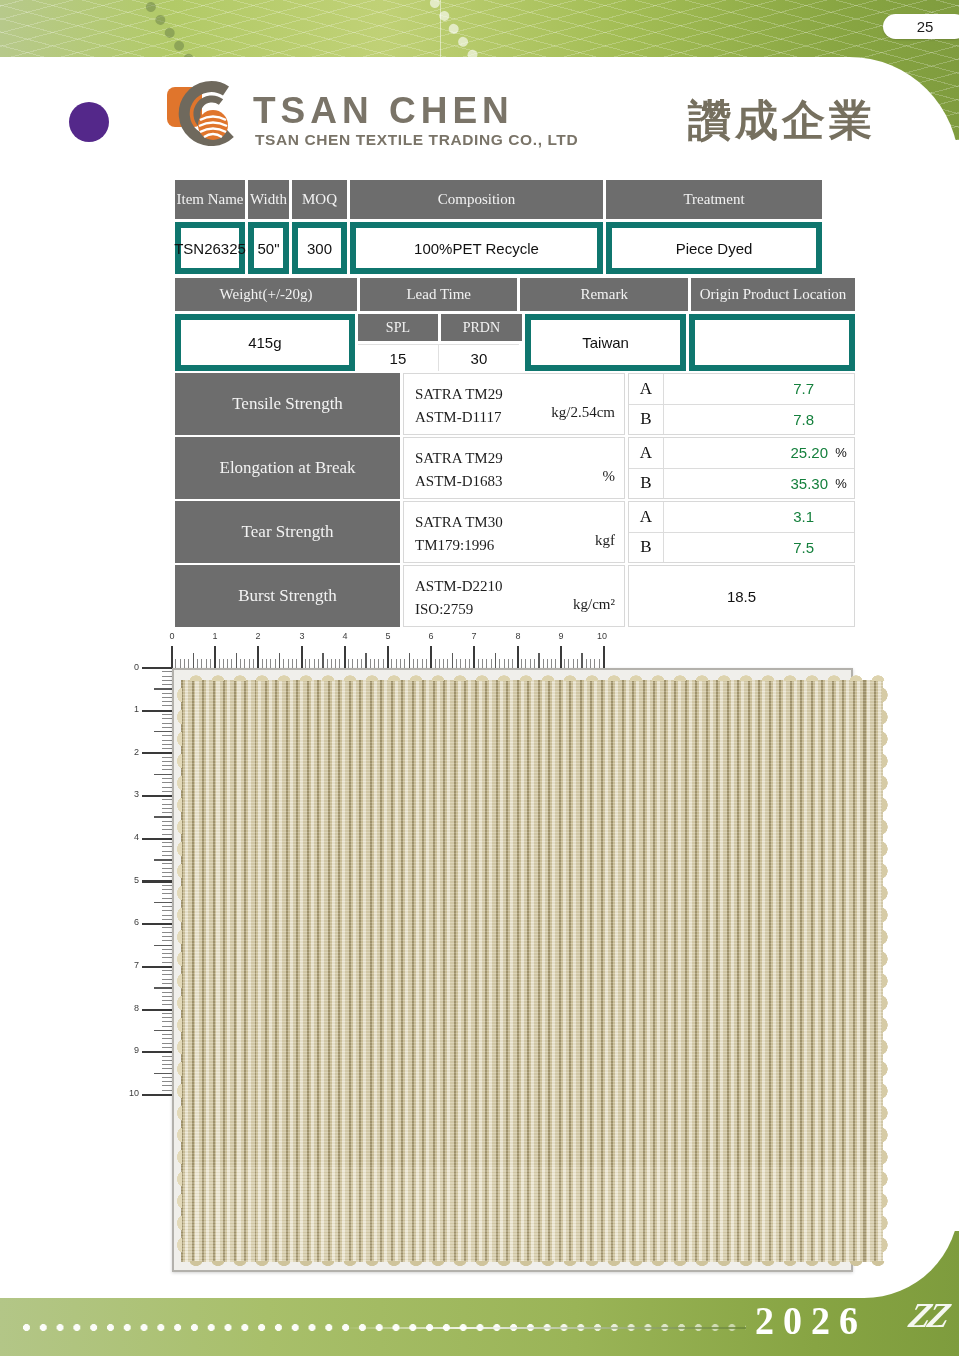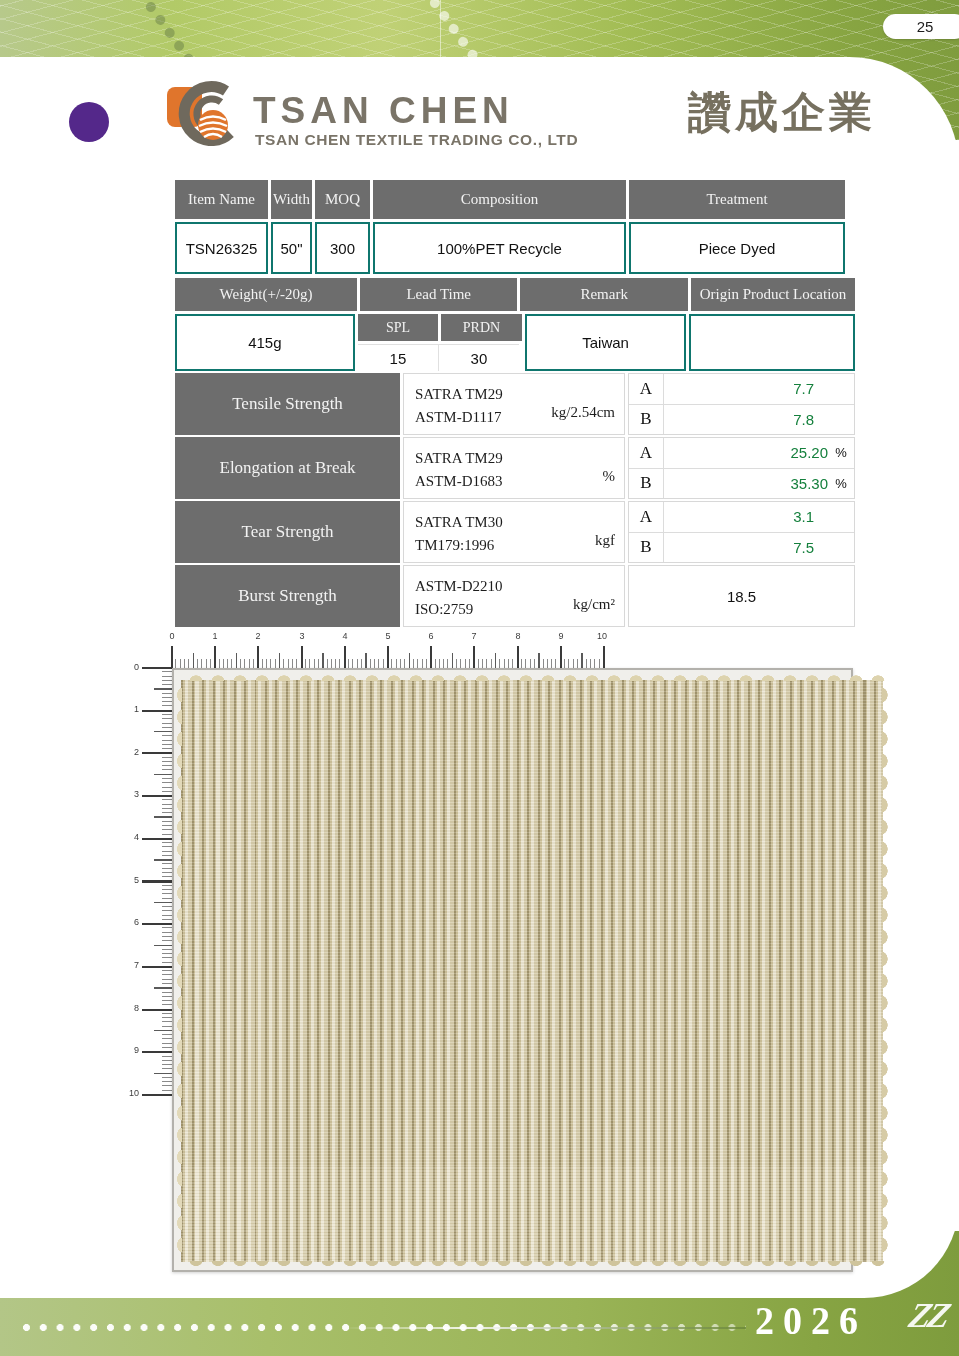--- a/index.html
+++ b/index.html
@@ -43,38 +43,38 @@
   .page-white { position:absolute; top:57px; bottom:58px; left:0; right:0; background:#fff;
     border-radius:0 110px 95px 0; }
 
   
   .purple-dot { position:absolute; left:69px; top:102px; width:40px; height:40px; border-radius:50%; background:#54288a; }
   .brand-logo { position:absolute; left:166px; top:80px; }
   .brand-name { position:absolute; left:253px; top:90px; color:#7a7468; font-weight:bold;
     font-size:37px; letter-spacing:5px; transform:scaleY(1.02); white-space:nowrap; }
   .brand-subtitle { position:absolute; left:255px; top:131px; color:#7a7468; font-weight:bold;
     font-size:15.5px; letter-spacing:.6px; white-space:nowrap; }
-  .brand-chinese { position:absolute; left:688px; top:84px; color:#76705f; font-weight:bold;
+  .brand-chinese { position:absolute; left:688px; top:92px; color:#76705f; font-weight:bold;
     font-size:43px; letter-spacing:4px; white-space:nowrap; }
 
   
   .spec { position:absolute; left:175px; top:180px; width:680px; }
   .row { display:flex; gap:3px; }
   .cell { position:relative; }
   .hdr { background:#6d6d6d; color:#f2f2f2; font-family:"Liberation Serif", serif; font-size:15px;
     display:flex; align-items:center; justify-content:center; }
-  .val { background:#fff; border:2px solid #0f766e; color:#111; font-size:15px;
+  .val { background:#fff; border:6px solid #0f766e; color:#111; font-size:15px;
     display:flex; align-items:center; justify-content:center; }
   .gap4 { height:4px; }
   .gap3 { height:3px; }
   .gap2 { height:2px; }
 
   .r1 .cell, .r2 .cell { flex:0 0 auto; }
   .r1 { height:39px; } .r2 { height:52px; }
-  .w-c1{width:93px;} .w-c2{width:41px;} .w-c3{width:55px;} .w-c4{width:253px;} .w-c5{width:216px;}
+  .w-c1{width:70px;} .w-c2{width:41px;} .w-c3{width:55px;} .w-c4{width:253px;} .w-c5{width:216px;}
 
   .r3 { height:33px; } 
   .w-d1{width:190px;} .w-d2{width:164px;} .w-d3{width:171px;} .w-d4{width:175px;}
   .r4 { height:57px; }
   .lead-split { display:flex; flex-direction:column; width:164px; }
   .lead-split .subhdr { display:flex; gap:3px; height:27px; }
   .lead-split .subhdr .hdr { width:80.5px; font-size:14px; }
   .lead-split .subval { display:flex; height:27px; margin-top:3px; }
   .lead-split .subval .val { width:80.5px; border:none; border-top:1px solid #e0e0e0; }
   .lead-split .subval .val + .val { border-left:1px solid #e0e0e0; }

